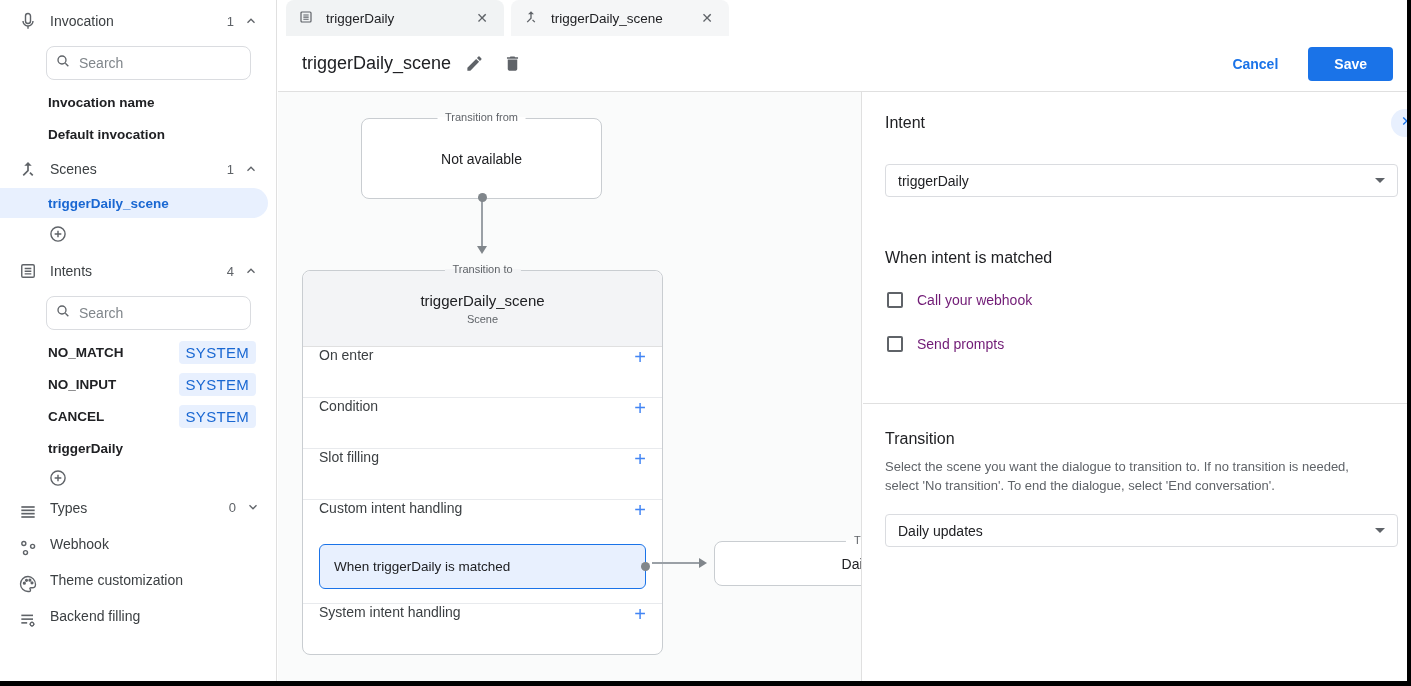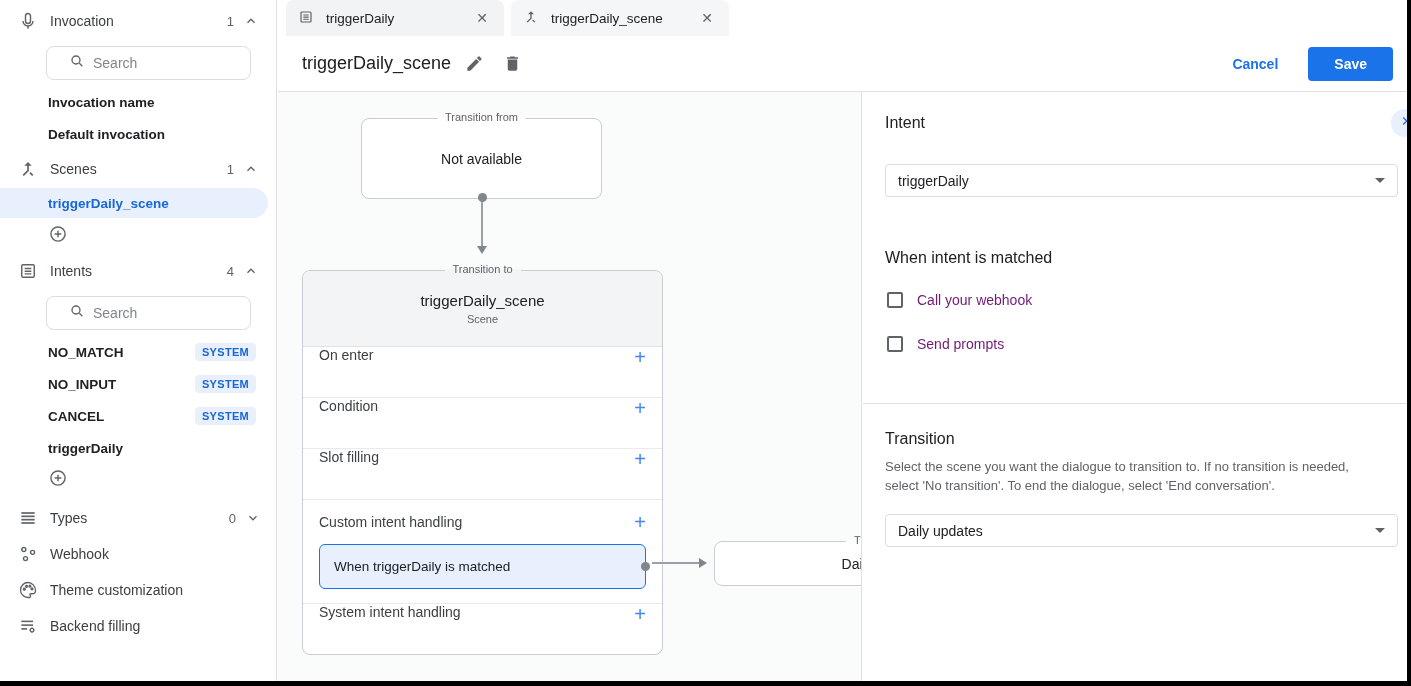--- a/index.html
+++ b/index.html
@@ -10,28 +10,28 @@
   .edge-right { position:absolute; right:0; top:0; width:4px; height:100%; background:#000; z-index:60; }
   .edge-bottom{ position:absolute; left:0; bottom:0; width:100%; height:5px; background:#000; z-index:60; }
 
   
   .sidebar { position:absolute; left:0; top:0; width:277px; height:100%; background:#fff; border-right:1px solid #e0e0e0; overflow:hidden; }
   .side-head { display:flex; align-items:center; height:34px; padding:0 18px 0 16px; margin-top:4px; color:#3c4043; font-size:14px; }
   .side-head .ic { width:24px; height:24px; margin-right:10px; flex:0 0 24px; display:flex; align-items:center; justify-content:center; }
   .side-head .lbl { flex:1; }
   .side-head .cnt { color:#5f6368; font-size:13px; margin-right:10px; }
   .chev { width:14px; height:14px; display:inline-flex; }
-  .side-search { margin:8px 25px 6px 46px; height:34px; border:1px solid #dadce0; border-radius:8px; display:flex; align-items:center; padding:0 22px; background:#fff; }
+  .side-search { margin:8px 25px 6px 46px; height:34px; border:1px solid #dadce0; border-radius:8px; display:flex; align-items:center; padding:0 8px; background:#fff; }
   .side-search input { border:none; outline:none; font-size:14px; color:#3c4043; width:130px; margin-left:8px; background:transparent; font-family:"Liberation Sans",sans-serif; }
   .side-search input::placeholder { color:#80868b; }
   .side-item { display:flex; align-items:center; height:32px; padding-left:48px; padding-right:20px; font-size:13.5px; font-weight:bold; color:#202124; }
-  .side-item .badge { margin-left:auto; background:#e8f0fe; color:#1967d2; font-size:11px; font-weight:bold; letter-spacing:.3px; padding:3px 7px; border-radius:4px; }
+  .side-item .badge { margin-left:auto; background:#e8f0fe; color:#1967d2; font-size:15px; font-weight:normal; letter-spacing:.3px; padding:3px 7px; border-radius:4px; }
   .side-sel { display:flex; align-items:center; height:30px; margin:2px 8px 2px 0; padding-left:48px; background:#e8f0fe; border-radius:0 16px 16px 0; color:#1967d2; font-size:13.5px; font-weight:bold; }
   .plus-row { height:32px; display:flex; align-items:center; padding-left:48px; }
-  .link-row { display:flex; align-items:center; height:36px; padding:0 16px; color:#3c4043; font-size:14px; }
+  .link-row { display:flex; height:36px; padding:0 16px; color:#3c4043; font-size:14px; }
   .link-row .ic { width:24px; height:24px; margin-right:10px; display:flex; align-items:center; justify-content:center; }
   .link-row .cnt { margin-left:auto; color:#5f6368; font-size:13px; margin-right:10px; }
 
   
   .main { position:absolute; left:278px; top:0; right:0; bottom:0; }
   .tabbar { position:absolute; left:0; top:0; right:0; height:36px; background:#fff; display:flex; padding-left:8px; gap:7px; }
   .tab { width:218px; height:36px; border-radius:8px 8px 0 0; display:flex; align-items:center; padding:0 12px; font-size:13.5px; color:#202124; }
   .tab.inactive { background:#f1f3f4; }
   .tab.active { background:#f5f6f7; }
   .tab .tic { width:18px; height:18px; margin-right:10px; display:flex; }
@@ -58,21 +58,21 @@
   .arr-down { position:absolute; width:0; height:0; border-left:5px solid transparent; border-right:5px solid transparent; border-top:8px solid #80868b; }
   .arr-right { position:absolute; width:0; height:0; border-top:5px solid transparent; border-bottom:5px solid transparent; border-left:8px solid #80868b; }
 
   .scene-card { left:24px; top:178px; width:361px; height:385px; padding:0; }
   .card-head { height:76px; background:#f3f4f6; border-bottom:1px solid #e0e0e0; border-radius:8px 8px 0 0; display:flex; flex-direction:column; align-items:center; justify-content:center; gap:4px; }
   .card-title { font-size:15px; color:#202124; }
   .card-sub { font-size:11px; color:#5f6368; }
   .card-row { display:flex; padding:0 16px; height:51px; border-bottom:1px solid #e8eaed; font-size:14px; color:#3c4043; }
   .card-row .plus { margin-left:auto; color:#4285f4; font-size:20px; font-weight:400; cursor:pointer; line-height:1; }
   .card-row.custom { height:104px; flex-direction:column; align-items:stretch; justify-content:flex-start; padding-top:0; }
-  .custom-top { display:flex; align-items:center; height:44px; }
+  .custom-top { display:flex; height:44px; }
   .custom-top .plus { margin-left:auto; color:#4285f4; font-size:20px; cursor:pointer; line-height:1; }
   .handler { position:relative; height:45px; background:#e8f0fe; border:1.5px solid #1a73e8; border-radius:6px; display:flex; align-items:center; padding-left:14px; font-size:13.5px; color:#202124; }
   .handler .hdot { position:absolute; right:-5px; top:50%; margin-top:-4.5px; width:9px; height:9px; border-radius:50%; background:#80868b; }
   .card-row.last { border-bottom:none; height:51px; }
 
   .to-box { left:436px; top:449px; width:340px; height:45px; display:flex; align-items:center; justify-content:center; font-size:14px; color:#202124; }
 
   
   .panel { position:absolute; left:585px; right:0; top:0; bottom:0; background:#fff; overflow:hidden; }
   .p-head { position:absolute; left:22px; font-size:16px; color:#202124; }

